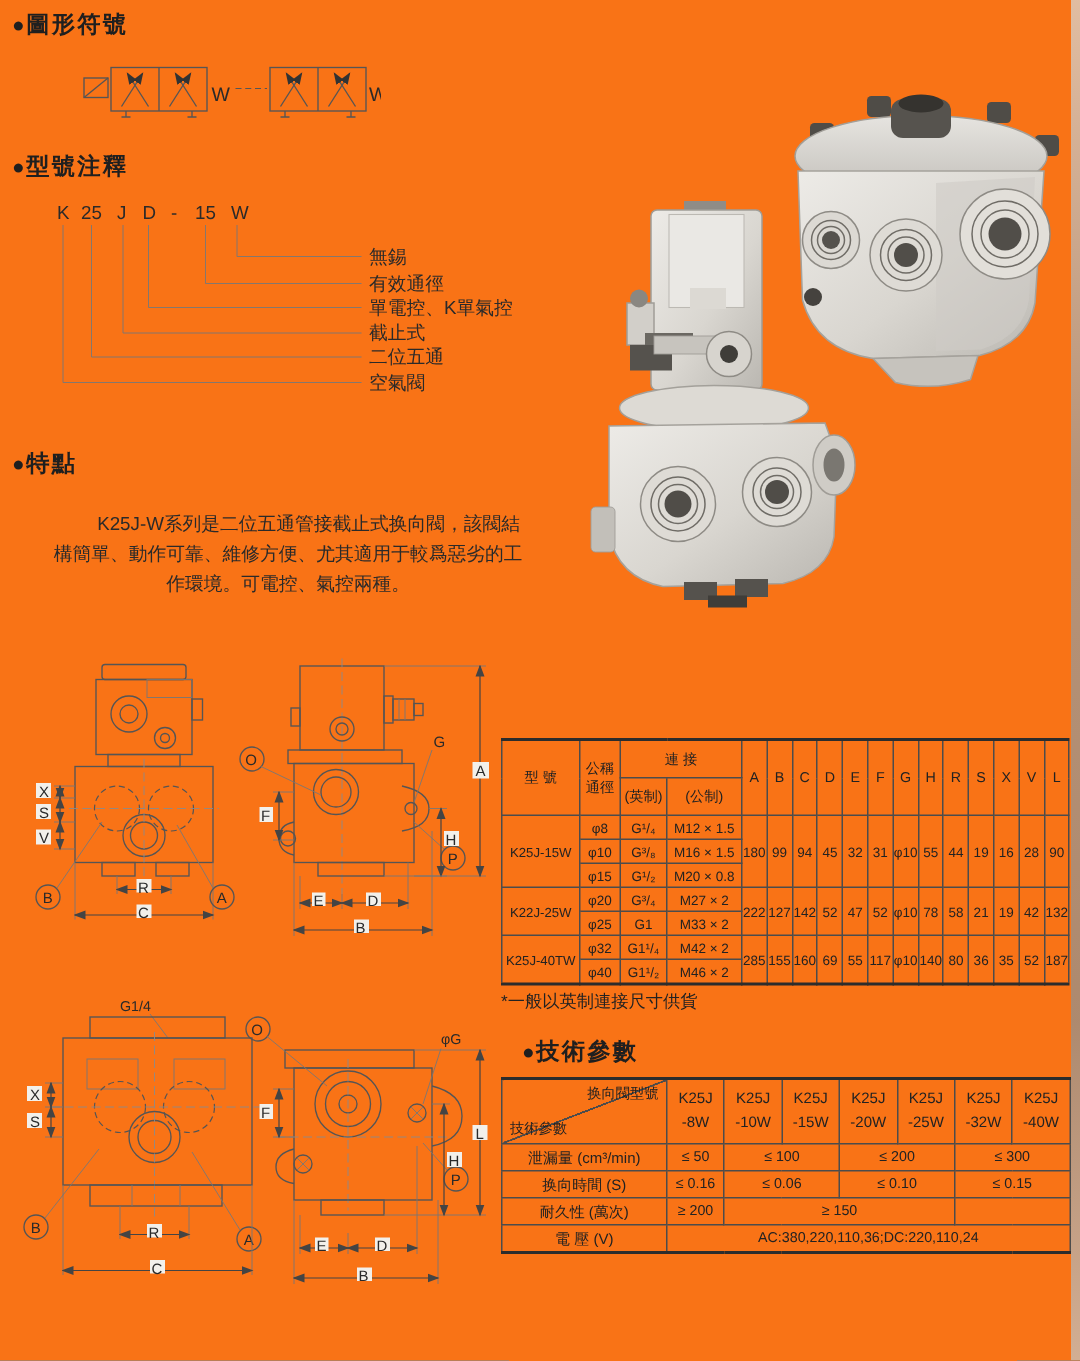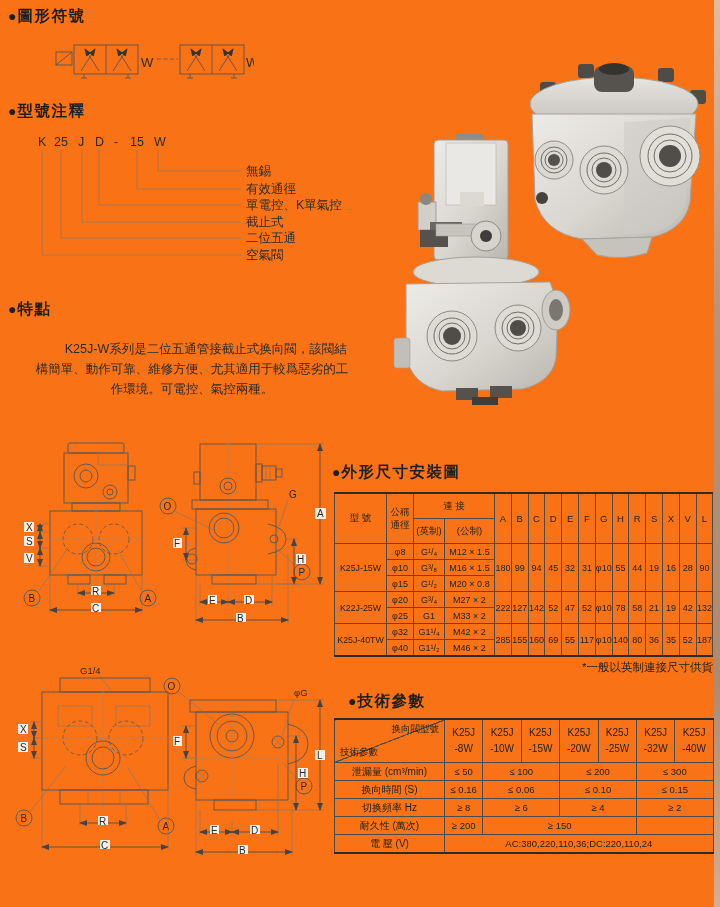--- a/index.html
+++ b/index.html
@@ -7,21 +7,21 @@
     position:relative;width:720px;height:907px;margin:0 auto;
     background:#f97316;overflow:hidden;color:#1f1f1f;
     font-family:"Liberation Sans","DejaVu Sans",sans-serif;
   }
   .edge{position:absolute;right:0;top:0;bottom:0;width:6px;
     background:linear-gradient(to bottom,#d8d5d0,#a09d98 35%,#94918c 75%,#c5c2bd);opacity:.75;}
   .sec-h{position:absolute;font-weight:bold;font-size:15.5px;letter-spacing:1.5px;white-space:nowrap;}
   .sec-h .bullet{font-size:14px;letter-spacing:0;margin-right:1px;}
   .features-p{position:absolute;left:32px;top:326px;width:320px;font-size:12.5px;line-height:1.6;
     text-indent:2.2em;color:#2a2a2a;text-align:center;}
-  .note{position:absolute;left:334px;top:660px;width:379px;text-align:right;font-size:11.5px;color:#222;}
+  .note{position:absolute;left:334px;top:660px;width:379px;font-size:11.5px;color:#222;}
 
   table{border-collapse:collapse;table-layout:fixed;background:transparent;}
   td{border:1px solid #4c4c4c;text-align:center;vertical-align:middle;padding:0;color:#222;overflow:hidden;}
 
   .dimtbl{position:absolute;left:334px;top:492px;width:379px;border-top:2.5px solid #2c2c2c;border-bottom:2.5px solid #2c2c2c;}
   .dimtbl td{font-size:9px;}
   .dimtbl .hrow td{font-size:9.5px;}
   .dimtbl .hrow1 td{height:24px;}
   .dimtbl .hrow2 td{height:24px;}
   .dimtbl tr.dr td{height:15px;}
@@ -54,23 +54,20 @@
   <div class="edge"></div>
 
   <div class="sec-h" style="left:8px;top:6px;">
     <span class="bullet">●</span><span>圖形符號</span>
   </div>
   <div class="sec-h" style="left:8px;top:101px;">
     <span class="bullet">●</span><span>型號注釋</span>
   </div>
   <div class="sec-h" style="left:8px;top:299px;">
     <span class="bullet">●</span><span>特點</span>
-  </div>
-  <div class="sec-h" style="left:332px;top:462px;">
-    <span class="bullet">●</span><span>外形尺寸安裝圖</span>
   </div>
   <div class="sec-h" style="left:348px;top:691px;">
     <span class="bullet">●</span><span>技術參數</span>
   </div>
 
   <svg class="abs" style="left:54px;top:36px;" width="200" height="48" viewBox="0 0 200 48">
     <defs>
       <marker id="sa" viewBox="0 0 8 8" markerWidth="8" markerHeight="8" refX="7" refY="4" orient="auto" markerUnits="userSpaceOnUse">
         <path d="M0,1 L8,4 L0,7 Z" fill="#333"></path>
       </marker>
@@ -581,27 +578,20 @@
       <td colspan="2">≤ 300</td>
     </tr>
     <tr>
       <td class="lbl">换向時間 (S)</td>
       <td>≤ 0.16</td>
       <td colspan="2">≤ 0.06</td>
       <td colspan="2">≤ 0.10</td>
       <td colspan="2">≤ 0.15</td>
     </tr>
     <tr>
-      <td class="lbl">切换頻率 Hz</td>
-      <td>≥ 8</td>
-      <td colspan="2">≥ 6</td>
-      <td colspan="2">≥ 4</td>
-      <td colspan="2">≥ 2</td>
-    </tr>
-    <tr>
       <td class="lbl">耐久性 (萬次)</td>
       <td>≥ 200</td>
       <td colspan="4">≥ 150</td>
       <td colspan="2"></td>
     </tr>
     <tr>
       <td class="lbl">電 壓 (V)</td>
       <td colspan="7">AC:380,220,110,36;DC:220,110,24</td>
     </tr>
   </tbody>

